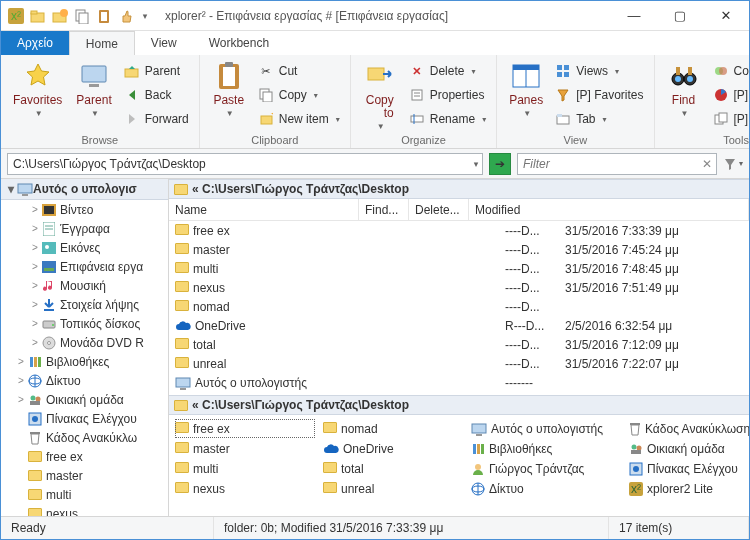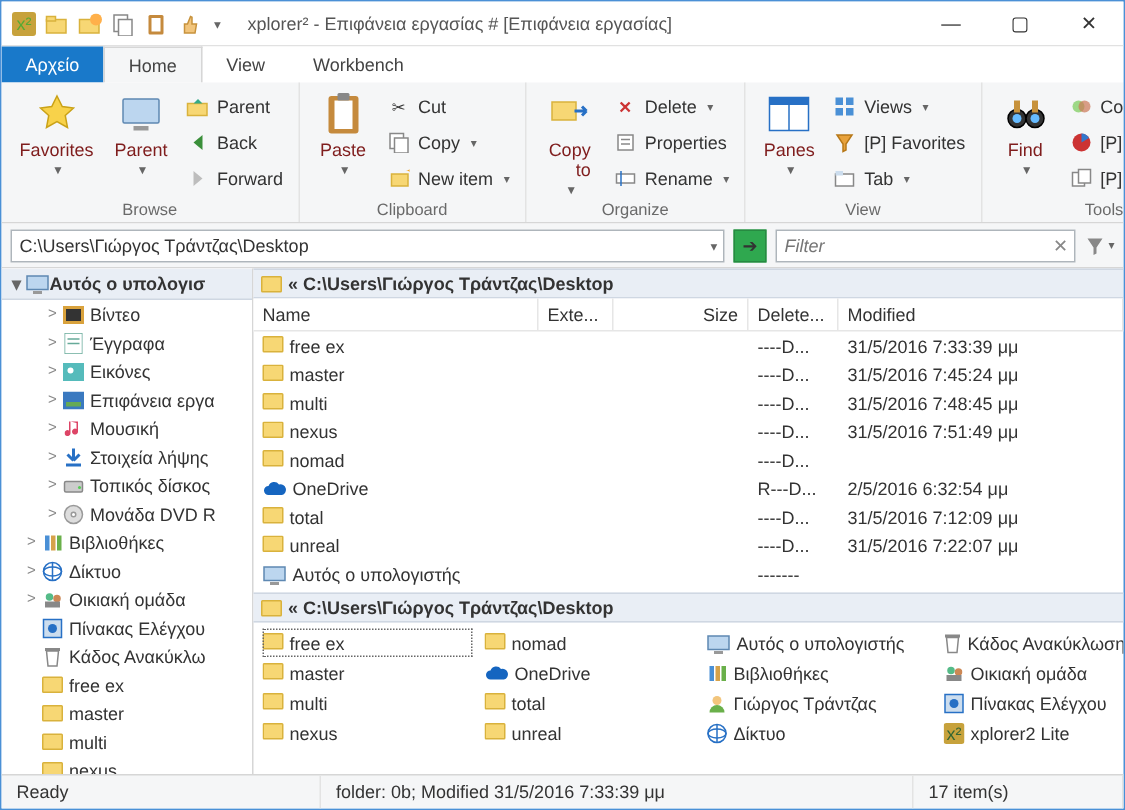--- a/index.html
+++ b/index.html
@@ -557,22 +557,21 @@
 
   <div class="panes">
     <div class="panehead">
         <span class="nico">
           <span class="fold"></span>
         </span>
         <span>« C:\Users\Γιώργος Τράντζας\Desktop</span>
       </div>
     <div class="listhdr">
       <div class="clName">Name</div>
-      <div class="clExt">Exte...</div>
-      <div class="clSize">Size</div>
+      <div class="clExt">Find...</div>
       <div class="clAttr">Delete...</div>
       <div class="clMod">Modified</div>
     </div>
     <div class="rows" id="rows" style="height:174px">
         <div class="row">
           <div class="cell nm">
             <span><span class="fold"></span></span>
             <span>free ex</span>
           </div>
           <div class="cell ext"></div>

